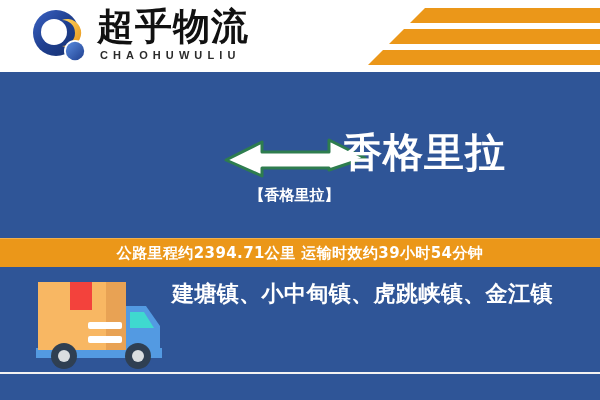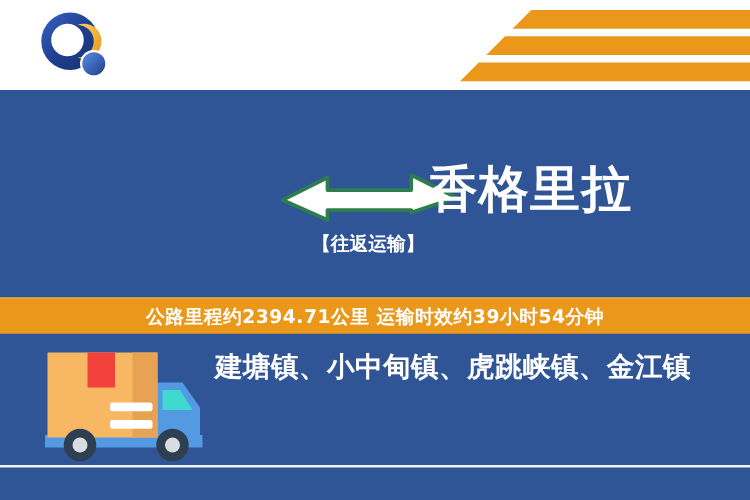--- a/index.html
+++ b/index.html
@@ -216,34 +216,36 @@
           </linearGradient>
         </defs>
         <circle cx="25" cy="24" r="23" fill="url(#lgRing)"></circle>
         <circle cx="23" cy="23" r="13" fill="#ffffff"></circle>
         <path d="M31 11 A14 14 0 1 1 31 37 A11.5 11.5 0 0 0 31 11 Z" fill="url(#lgMoon)"></path>
         <circle cx="44" cy="42" r="11" fill="#ffffff"></circle>
         <circle cx="44" cy="42" r="9.2" fill="url(#lgDot)"></circle>
       </svg>
     </div>
 
+    <div class="brand-cn">超乎物流</div>
+    <div class="brand-en">CHAOHUWULIU</div>
 
     <svg class="stripes" viewBox="0 0 268 58" preserveAspectRatio="none">
       <polygon points="93,0 268,0 268,15 78,15" fill="#eb9719"></polygon>
       <polygon points="72,21 268,21 268,36 57,36" fill="#eb9719"></polygon>
       <polygon points="51,42 268,42 268,57 36,57" fill="#eb9719"></polygon>
     </svg>
   </div>
 
 
   <div class="arrow-zone">
     <svg class="arrow-svg" viewBox="0 0 143 44">
       <polygon points="2,26 38,8 38,18 105,18 105,6 141,24 105,36 105,34 38,34 38,42" fill="#ffffff" stroke="#2e7d4f" stroke-width="3" stroke-linejoin="round"></polygon>
     </svg>
-    <div class="note-bottom">【往返运输】</div>
+    <div class="note-bottom">【香格里拉】</div>
   </div>
 
   <div class="destination">香格里拉</div>
 
   <div class="info-bar">
     <span class="info-text">公路里程约2394.71公里   运输时效约39小时54分钟</span>
   </div>
 
   <svg class="truck-svg" viewBox="0 0 140 98">
 

